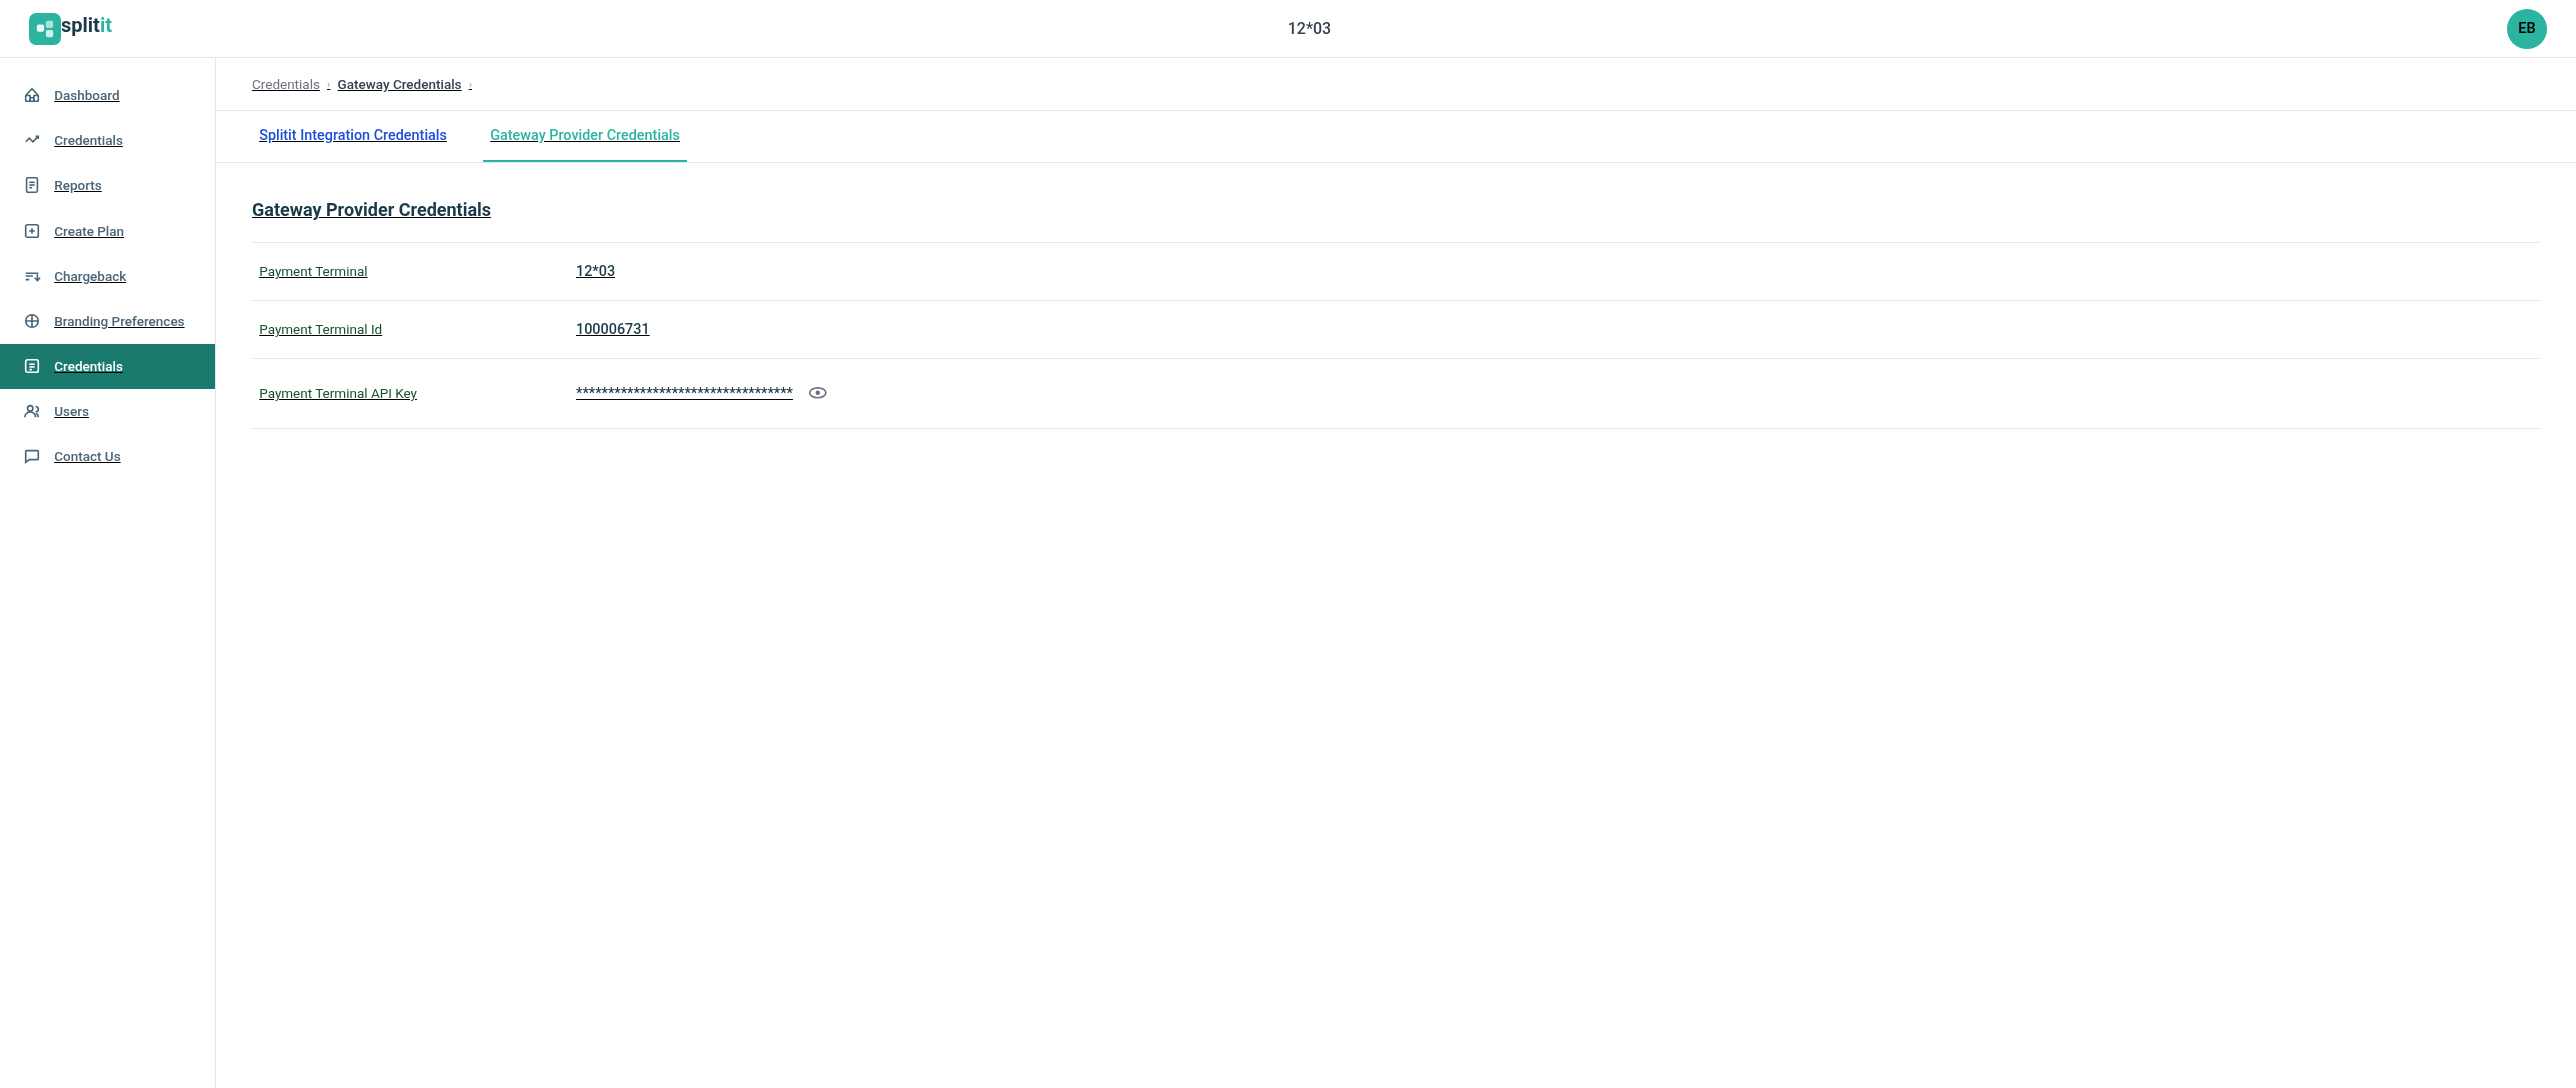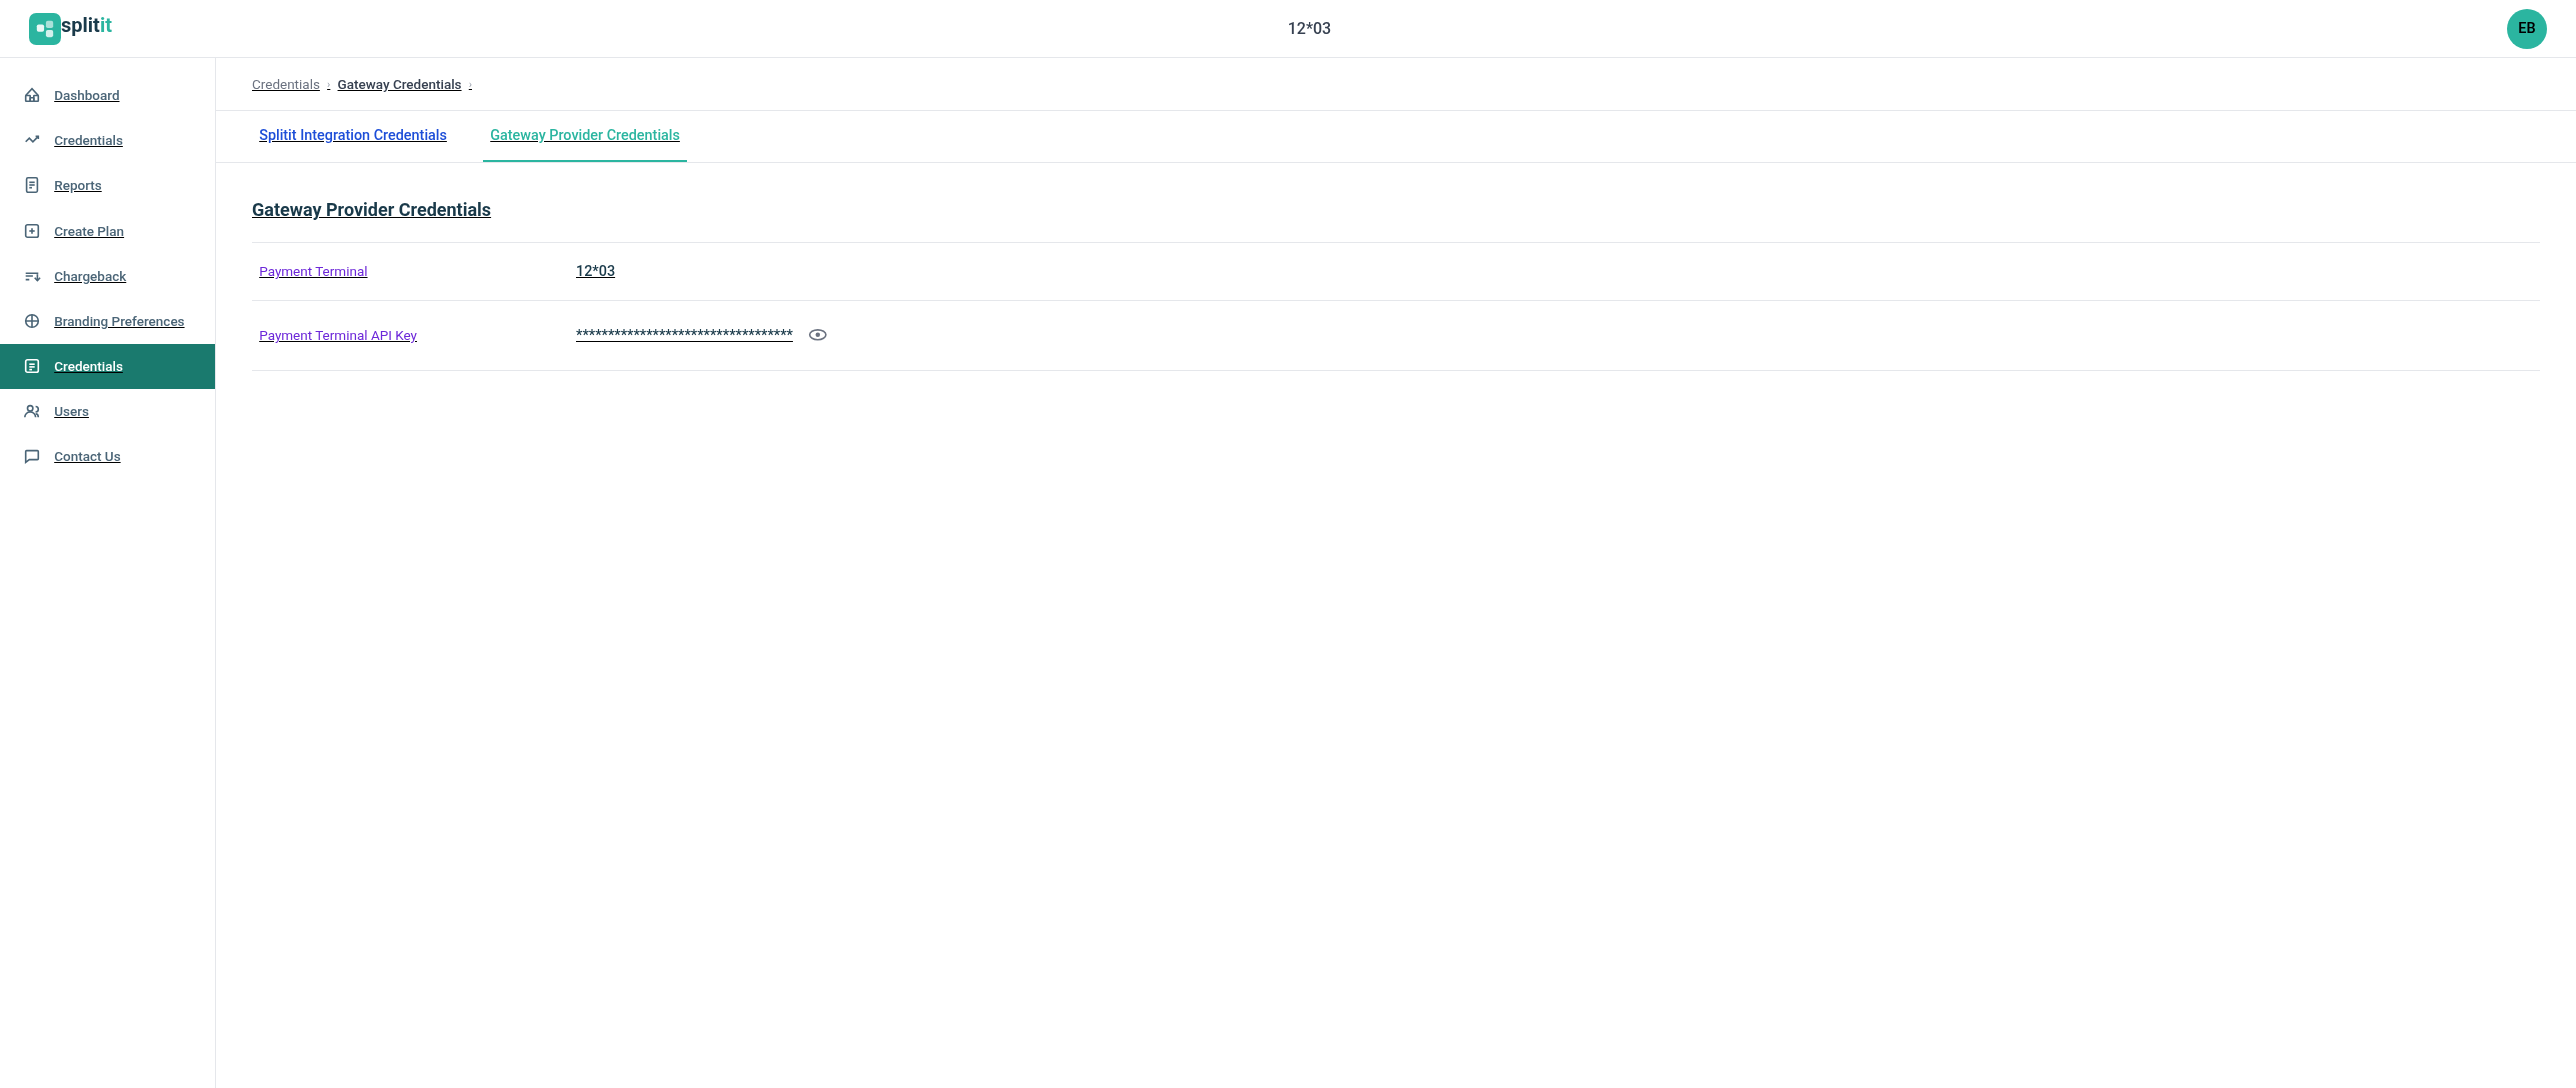--- a/index.html
+++ b/index.html
@@ -73,21 +73,21 @@
     .section-header { margin-bottom: 21.6px; }
     .section-title { font-size: 18px; font-weight: 700; color: #1a3a4a; margin-bottom: 5.4px; }
     .section-subtitle { font-size: 12.6px; color: #6b7280; }
 
     
     .credentials-table { width: 100%; border-top: 0.9px solid #e5e7eb; }
     .table-row {
       display: flex; align-items: center;
       padding: 20px 0; border-bottom: 0.9px solid #e5e7eb;
     }
-    .table-label { width: 324px; font-size: 13.5px; color: #6d28d9; font-weight: 400; padding-left: 7.2px; }
+    .table-label { width: 324px; font-size: 13.5px; color: #14532d; font-weight: 400; padding-left: 7.2px; }
     .table-value { font-size: 14.4px; color: #1a3a4a; font-weight: 500; display: flex; align-items: center; gap: 10.8px; }
 
     
     .eye-icon-wrap {
       width: 29px; height: 29px; cursor: pointer;
       display: flex; align-items: center; justify-content: center;
       color: #6b7280;
     }
 
     
@@ -238,20 +238,24 @@
         <div class="section-title">Gateway Provider Credentials</div>
       </div>
 
       <div class="credentials-table">
 
         <div class="table-row">
           <div class="table-label">Payment Terminal</div>
           <div class="table-value">12*03</div>
         </div>
 
+        <div class="table-row">
+          <div class="table-label">Payment Terminal Id</div>
+          <div class="table-value">100006731</div>
+        </div>
 
         <div class="table-row">
           <div class="table-label">Payment Terminal API Key</div>
           <div class="table-value">
             <span>**********************************</span>
             <span class="eye-icon-wrap">
               <svg width="21.6" height="21.6" viewBox="0 0 24 24" fill="none" stroke="currentColor" stroke-width="1.8">
                 <ellipse cx="12" cy="12" rx="9" ry="5.5"></ellipse>
                 <circle cx="12" cy="12" r="2.5" fill="currentColor" stroke="none"></circle>
               </svg>

